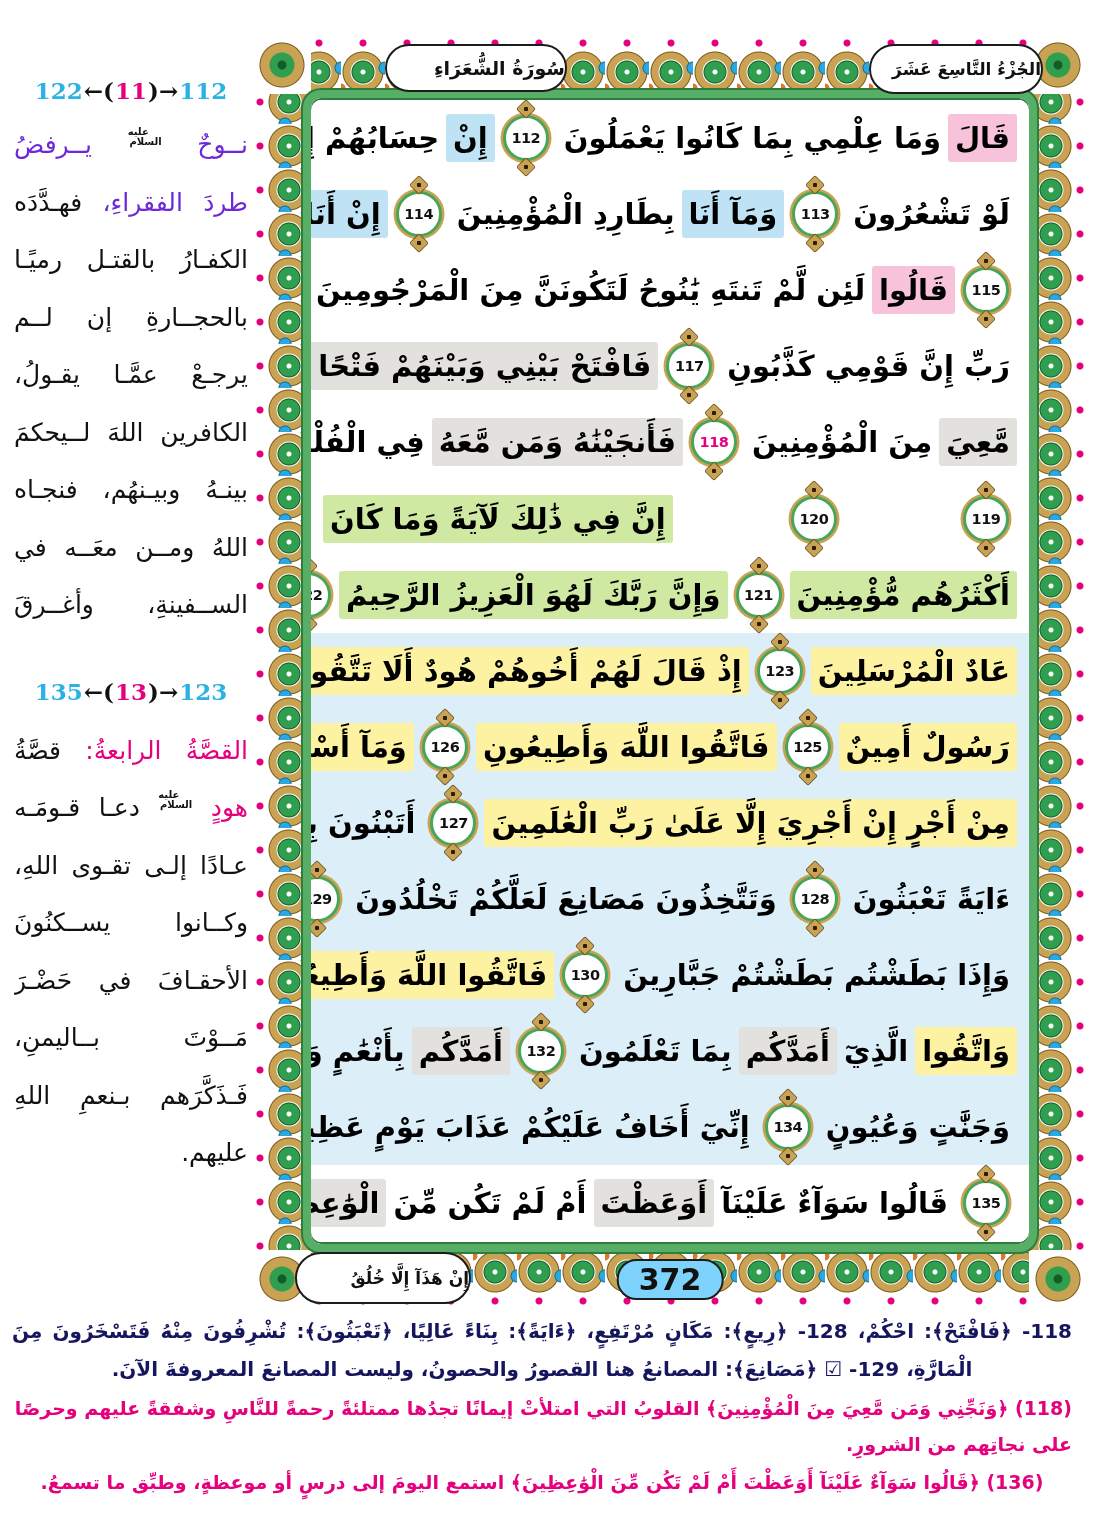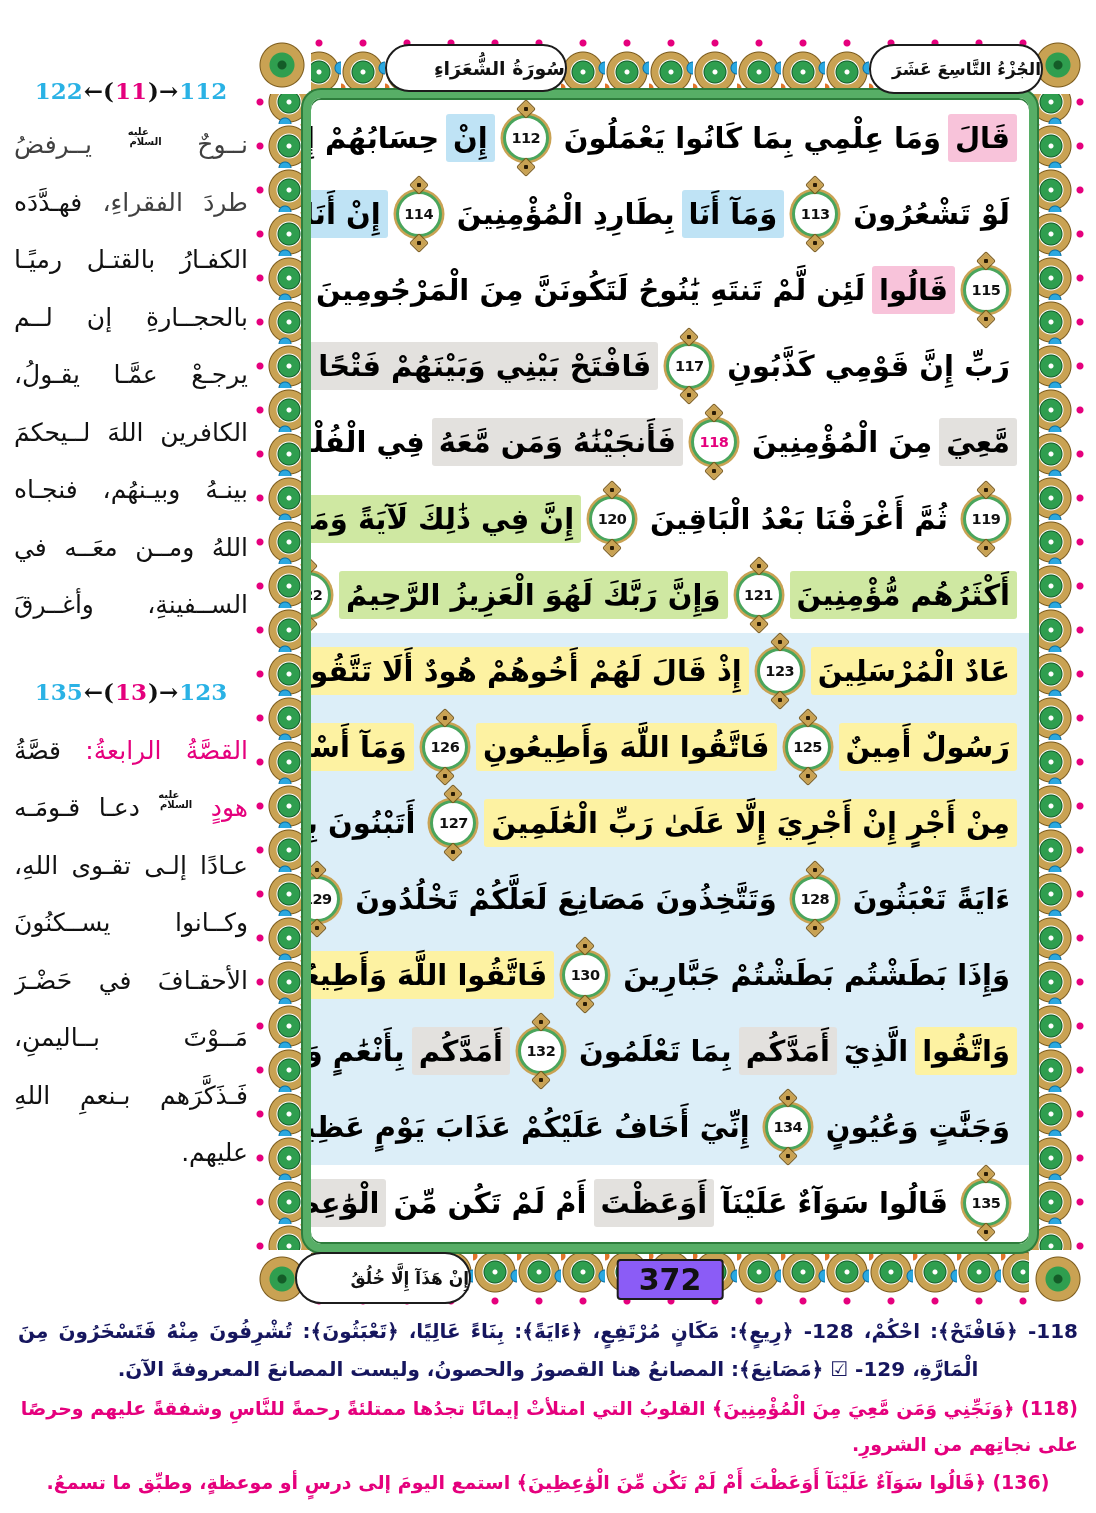--- a/index.html
+++ b/index.html
@@ -11,21 +11,21 @@
   .nav{display:flex;direction:ltr;justify-content:center;align-items:center;height:36px;
        font-family:"DejaVu Serif",serif;font-size:23px;font-weight:bold;color:#111;}
   .cy{color:#2ab2e5;}
   .mg{color:#e5007d;}
   .bk{color:#111;margin:0 1px;}
   .para{margin-top:8px;}
   .para2{margin-top:12px;}
   .sline{font-size:25px;line-height:57.5px;height:57.5px;color:#111;
          text-align:justify;text-align-last:justify;overflow:hidden;white-space:nowrap;}
   .sline.end{text-align-last:right;}
-  .c-blue{color:#404040;}
+  .c-blue{color:#6d28d9;}
   .c-mag{color:#e5007d;}
   .c-black{color:#111;margin-top:42px;}
   .sws{display:inline-block;width:34px;font-size:10px;line-height:10px;vertical-align:8px;
        text-align:left;font-weight:bold;color:#111;white-space:normal;}
 
   
   .frame{position:absolute;left:253px;top:36px;width:834px;height:1272px;}
   .band{position:absolute;background-color:#fff;}
   .bandH{left:0;right:0;height:58px;
     background-image:
@@ -55,21 +55,21 @@
     border:8px solid #57ae66;border-radius:18px;
     box-shadow:0 0 0 2px #2e7d3c, inset 0 0 0 2px #2e7d3c;}
 
   .cart{position:absolute;background:#fff;border:2.5px solid #1c1c1c;border-radius:26px;
     display:flex;align-items:center;justify-content:flex-end;font-weight:bold;color:#111;z-index:5;
     font-family:"DejaVu Sans",sans-serif;}
   .cart-surah{left:132px;top:8px;width:178px;height:44px;font-size:19px;}
   .cart-juz{right:44px;top:8px;width:170px;height:46px;font-size:17px;}
   .cart-catch{left:42px;bottom:4px;width:172px;height:48px;font-size:17px;}
   .pagenum{position:absolute;left:50%;bottom:8px;transform:translateX(-50%);
-    background:#8b5cf6;border:2.5px solid #1c1c1c;border-radius:4px;padding:1px 20px;
+    background:#7dd3fc;border:2.5px solid #1c1c1c;border-radius:20px;padding:1px 20px;
     font-size:30px;font-weight:bold;color:#111;z-index:6;}
 
   
   .qcontent{position:absolute;left:58px;right:58px;top:64px;bottom:66px;background:#fff;
     border-radius:10px;overflow:hidden;z-index:4;}
   .qline{display:flex;direction:rtl;align-items:center;justify-content:space-between;
     height:76.1px;padding:0 12px;font-size:29px;font-weight:bold;color:#000;}
   .qline.bgblue{background:#dceef8;}
   .qt{padding:7px 7px;border-radius:3px;white-space:nowrap;}
   .hl-pink{background:#f8c3da;}
@@ -81,21 +81,21 @@
     border:3px solid #4aa55c;box-shadow:0 0 0 2.5px #c9a253;border-radius:50%;
     display:flex;align-items:center;justify-content:center;margin:0 8px;}
   .vm b{font-size:14.5px;font-weight:bold;color:#111;letter-spacing:-0.5px;}
   .vm.red b{color:#e5007d;}
   .vm::before,.vm::after{content:"";position:absolute;left:50%;
     transform:translateX(-50%) rotate(45deg);width:12px;height:12px;border-radius:2px;
     background:radial-gradient(circle,#2a1c06 2px,#c9a253 2.5px);border:1.5px solid #7a5a1c;}
   .vm::before{top:-16px;} .vm::after{bottom:-16px;}
 
   
-  .footnotes{position:absolute;left:18px;width:1060px;top:1312px;direction:rtl;font-weight:bold;}
+  .footnotes{position:absolute;left:12px;width:1060px;top:1312px;direction:rtl;font-weight:bold;}
   .fn-gloss{color:#16165e;font-size:20px;line-height:38px;text-align:justify;text-align-last:center;}
   .fn-mag{color:#e5007d;font-size:19px;line-height:36px;text-align:right;margin-top:2px;}
   .fn-mag.center{text-align:center;}
 </style>
 </head>
 <body>
 
 <aside class="sidebar">
   <div class="nav">
     <span class="cy">122</span>
@@ -195,21 +195,20 @@
         <span class="vm red">
           <b>118</b>
         </span>
         <span class="qt hl-gray">فَأَنجَيْنَٰهُ وَمَن مَّعَهُ</span>
         <span class="qt">فِي الْفُلْكِ</span>
       </div>
       <div class="qline">
         <span class="vm">
           <b>119</b>
         </span>
-        <span class="qt">ثُمَّ أَغْرَقْنَا بَعْدُ الْبَاقِينَ</span>
         <span class="vm">
           <b>120</b>
         </span>
         <span class="qt hl-green">إِنَّ فِي ذَٰلِكَ لَآيَةً وَمَا كَانَ</span>
       </div>
       <div class="qline">
         <span class="qt hl-green">أَكْثَرُهُم مُّؤْمِنِينَ</span>
         <span class="vm">
           <b>121</b>
         </span>

